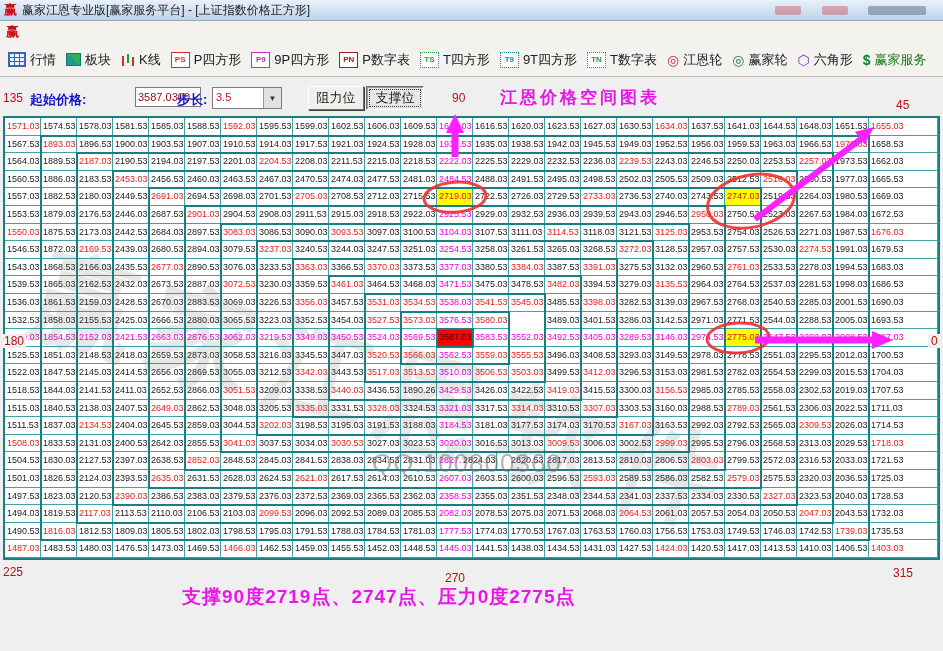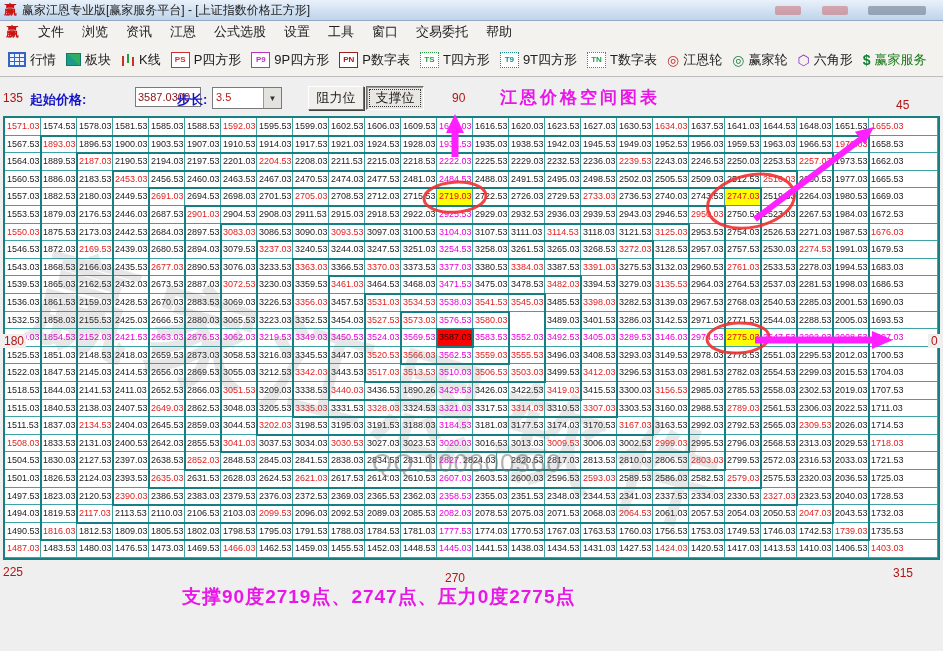--- a/index.html
+++ b/index.html
@@ -78,32 +78,20 @@
 <div class="titlebar">
   <span class="app-icon">赢</span>
   <span class="title-text">赢家江恩专业版[赢家服务平台] - [上证指数价格正方形]</span>
   <span class="tb-art" style="left:775px;width:26px;background:rgba(200,40,40,.35);"></span>
   <span class="tb-art" style="left:822px;width:26px;background:rgba(200,40,40,.35);"></span>
   <span class="tb-art" style="left:868px;width:58px;background:rgba(80,90,110,.45);"></span>
 </div>
 
 <div class="menubar">
   <span class="menu-icon">赢</span>
-  <span id="menu-items" style="display:flex;">
-      <span class="menu-item">文件</span>
-      <span class="menu-item">浏览</span>
-      <span class="menu-item">资讯</span>
-      <span class="menu-item">江恩</span>
-      <span class="menu-item">公式选股</span>
-      <span class="menu-item">设置</span>
-      <span class="menu-item">工具</span>
-      <span class="menu-item">窗口</span>
-      <span class="menu-item">交易委托</span>
-      <span class="menu-item">帮助</span>
-    </span>
 </div>
 
 <div class="toolbar" id="toolbar">
     <span class="tb-item">
       <span class="icon-grid"></span>
       <span class="lbl">行情</span>
     </span>
     <span class="tb-item">
       <span class="icon-blocks"></span>
       <span class="lbl">板块</span>

